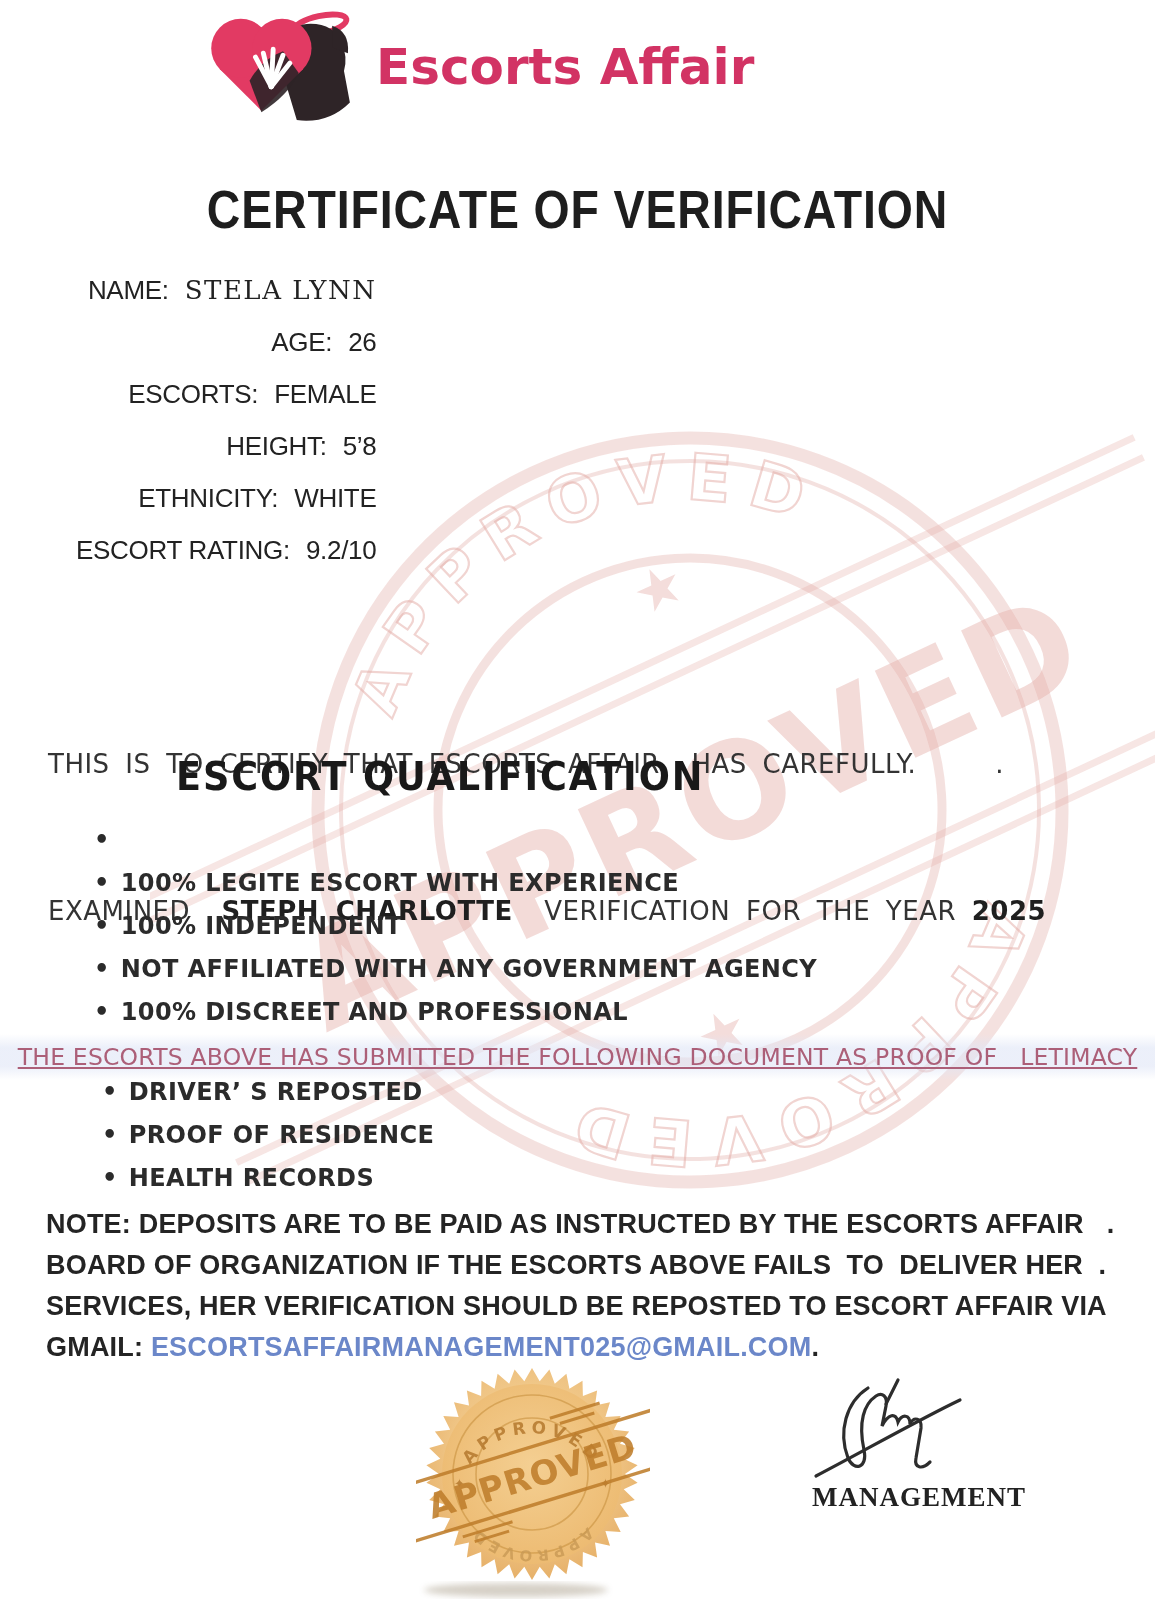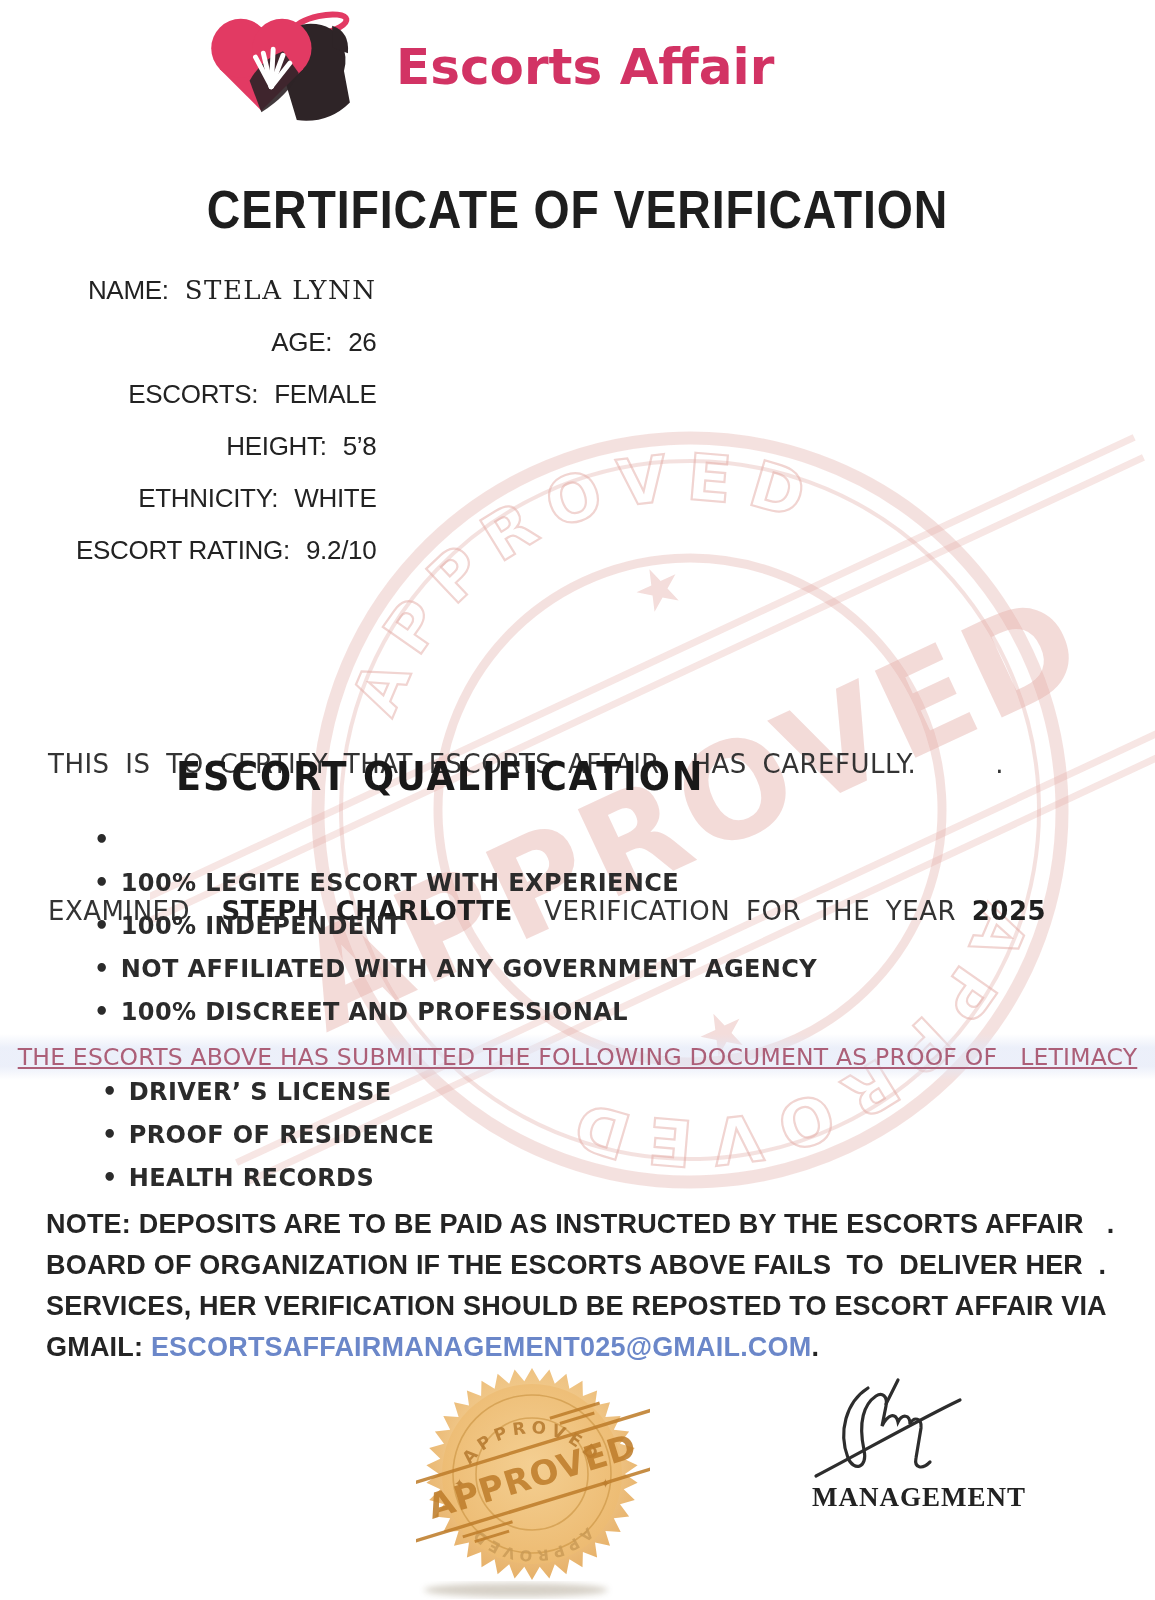--- a/index.html
+++ b/index.html
@@ -11,21 +11,21 @@
   .watermark{position:absolute;left:150px;top:270px;width:1080px;height:1080px;z-index:0;pointer-events:none;}
   .wm-ring{fill:none;stroke:#c6564a;stroke-opacity:.35;}
   .wm-band{stroke:#c6564a;stroke-opacity:.30;stroke-width:7;}
   .wm-arc{fill:none;stroke:#c6564a;stroke-opacity:.5;stroke-width:2.2;
           font-family:"DejaVu Sans",sans-serif;font-weight:bold;font-size:64px;letter-spacing:16px;}
   .wm-big{fill:#c6564a;fill-opacity:.42;font-family:"DejaVu Sans",sans-serif;font-weight:900;
           font-size:132px;letter-spacing:5px;}
   .wm-star{fill:#c6564a;fill-opacity:.4;font-size:56px;}
 
   
-  .logo-row{left:200px;top:6px;height:122px;display:flex;align-items:center;gap:28px;}
+  .logo-row{left:200px;top:6px;height:122px;display:flex;align-items:center;gap:8px;}
   .brand-text{font-family:"DejaVu Sans",sans-serif;font-weight:bold;font-size:50px;color:#d23364;}
 
   .title{left:0;top:178px;width:100%;text-align:center;font-weight:800;font-size:54px;
          letter-spacing:1px;color:#1e1e1e;transform:scaleX(0.86);}
 
   
   .fields{left:76px;top:264px;}
   .field-row{height:52px;display:flex;align-items:center;font-weight:normal;font-size:26px;
              letter-spacing:-0.3px;color:#222;justify-content:flex-end;}
   .f-label{margin-right:16px;}
@@ -170,21 +170,21 @@
         <span class="dot">•</span>
         <span>100% DISCREET AND PROFESSIONAL</span>
       </div>
     </div>
 
   <div class="layer submit-line">THE ESCORTS ABOVE HAS SUBMITTED THE FOLLOWING DOCUMENT AS PROOF OF   LETIMACY</div>
 
   <div class="layer doc-list" id="doc-list">
       <div class="bullet">
         <span class="dot">•</span>
-        <span>DRIVER’ S LICENSE</span>
+        <span>DRIVER’ S REPOSTED</span>
       </div>
       <div class="bullet">
         <span class="dot">•</span>
         <span>PROOF OF RESIDENCE</span>
       </div>
       <div class="bullet">
         <span class="dot">•</span>
         <span>HEALTH RECORDS</span>
       </div>
     </div>

